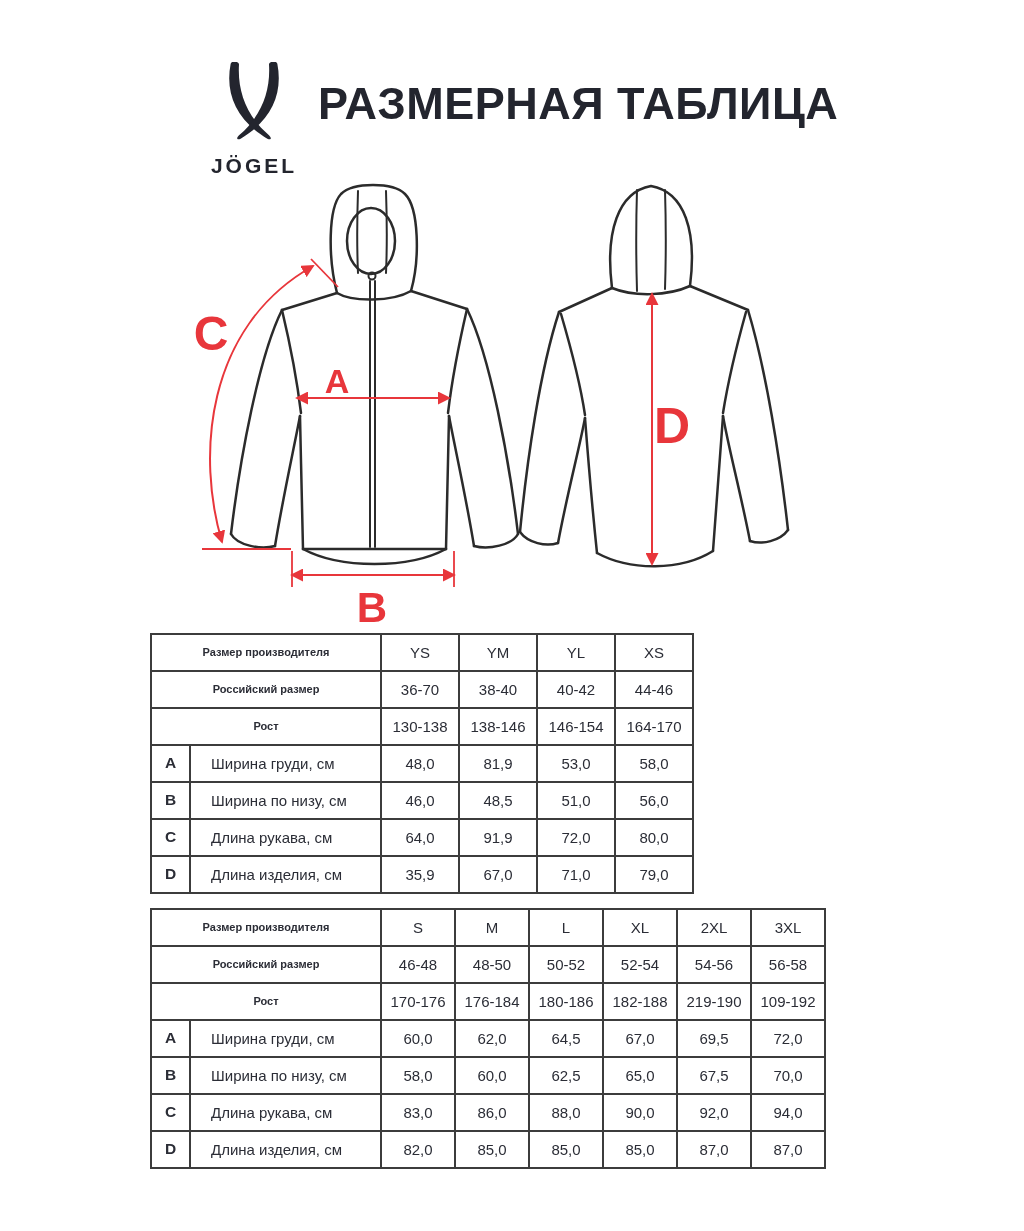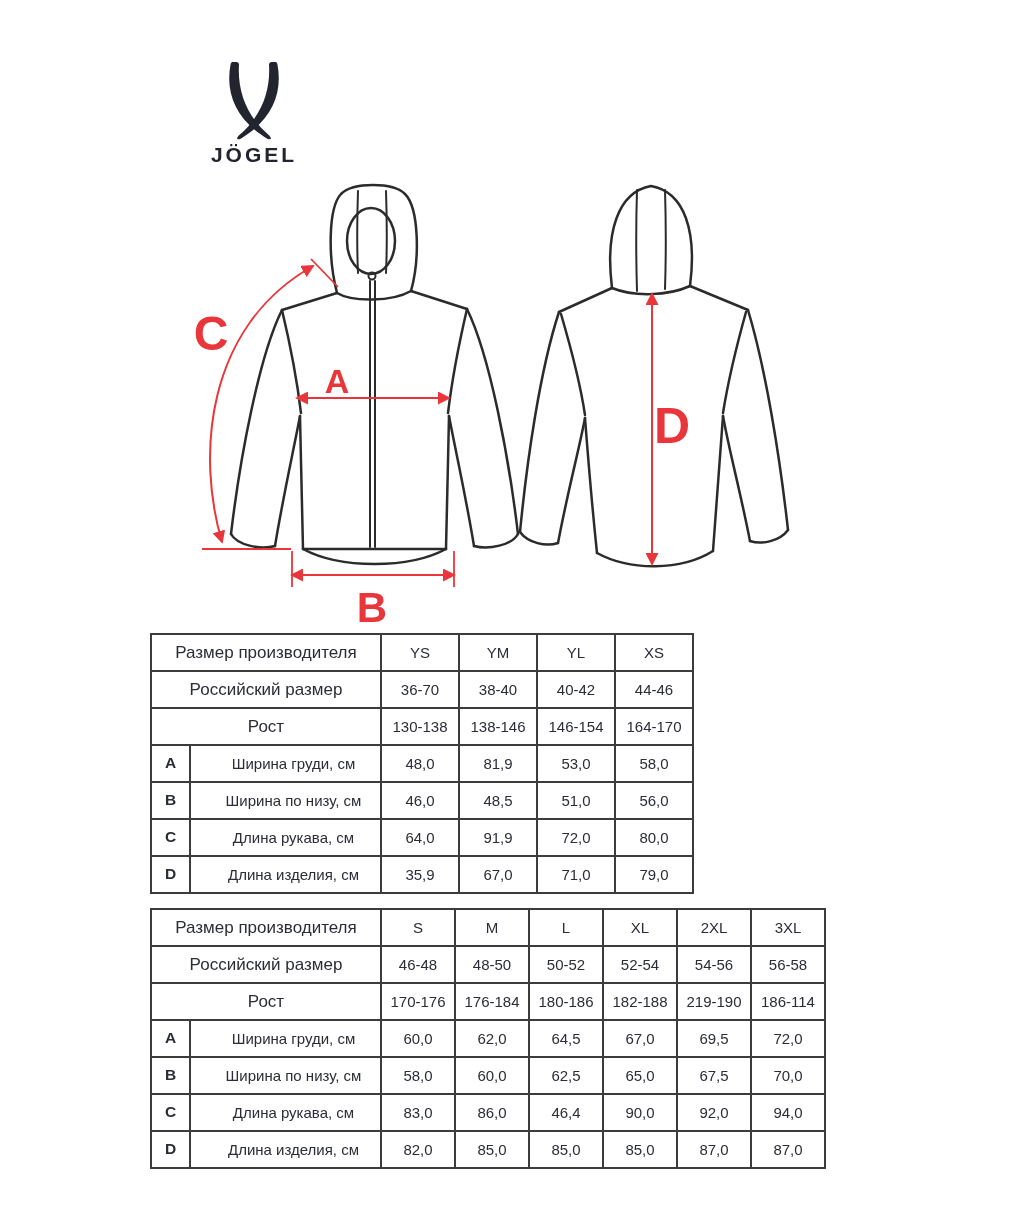--- a/index.html
+++ b/index.html
@@ -9,60 +9,61 @@
     --tborder:#3c3c3c;
   }
   html,body{margin:0;padding:0;background:#fff;}
   .page{
     position:relative;width:1024px;height:1231px;background:#ffffff;
     font-family:"Liberation Sans",sans-serif;color:var(--ink);overflow:hidden;
   }
   
   .logo{position:absolute;left:196px;top:62px;width:116px;text-align:center;}
   .logo-mark{display:block;margin:0 auto;}
-  .logo-text{font-weight:800;font-size:21px;letter-spacing:3px;color:var(--ink);margin-top:1px;}
+  .logo-text{font-weight:800;font-size:21px;letter-spacing:3px;color:var(--ink);margin-top:12px;}
   .title{
     position:absolute;left:318px;top:78px;font-size:45px;font-weight:700;
     color:var(--ink);letter-spacing:0.5px;white-space:nowrap;
   }
   
   .diagram{position:absolute;left:0;top:160px;}
   .ink-line{stroke:var(--line);stroke-width:2.5;fill:none;stroke-linecap:round;stroke-linejoin:round;}
   .ink-thin{stroke:var(--line);stroke-width:2;fill:none;stroke-linecap:round;}
   .red-line{stroke:var(--accent);stroke-width:2;fill:none;}
   .red-tick{stroke:var(--accent);stroke-width:1.8;fill:none;}
   .red-text{fill:var(--accent);font-family:"Liberation Sans",sans-serif;font-weight:700;}
   #arrowhead path{fill:var(--accent);}
   
   table.sizes{border-collapse:collapse;position:absolute;left:150px;color:#2b2d36;}
   .t1{top:633px;}
   .t2{top:908px;}
   table.sizes td{
     border:2px solid var(--tborder);height:35px;padding:0 4px;text-align:center;
     font-size:15px;vertical-align:middle;line-height:1.05;
   }
-  table.sizes td.lbl{font-weight:400;font-size:17px;}
+  table.sizes td.lbl{font-weight:700;font-size:11px;}
   table.sizes td.letter{width:29px;font-weight:700;font-size:15.5px;}
-  table.sizes td.mlabel{width:165px;text-align:center;padding-left:20px;font-size:15px;}
+  table.sizes td.mlabel{width:165px;text-align:left;padding-left:20px;font-size:15px;}
   .t1 td.val{width:68px;}
   .t2 td.val{width:64px;}
 </style>
 </head>
 <body>
 
 <div class="page">
 
   <div class="logo">
     <svg class="logo-mark" width="84" height="80" viewBox="0 0 100 96">
       <path d="M22,2 C15,38 29,70 66,92 C70,94 72,92 68,88 C41,65 30,35 32,3 C32,-1 23,-2 22,2 Z" fill="#23252e"></path>
       <path d="M78,2 C85,38 71,70 34,92 C30,94 28,92 32,88 C59,65 70,35 68,3 C68,-1 77,-2 78,2 Z" fill="#23252e"></path>
     </svg>
     <div class="logo-text">JÖGEL</div>
   </div>
 
+  <div class="title">РАЗМЕРНАЯ ТАБЛИЦА</div>
 
   <svg class="diagram" width="1024" height="470" viewBox="0 0 1024 470">
     <defs>
       <marker id="arrowhead" viewBox="0 0 10 10" refX="8.5" refY="5" markerWidth="6.5" markerHeight="6.5" orient="auto-start-reverse">
         <path d="M0,0 L10,5 L0,10 z"></path>
       </marker>
     </defs>
 
     <g>
 
@@ -221,21 +222,21 @@
           <td class="val">54-56</td>
           <td class="val">56-58</td>
         </tr>
         <tr>
           <td class="lbl" colspan="2">Рост</td>
           <td class="val">170-176</td>
           <td class="val">176-184</td>
           <td class="val">180-186</td>
           <td class="val">182-188</td>
           <td class="val">219-190</td>
-          <td class="val">186-114</td>
+          <td class="val">109-192</td>
         </tr>
         <tr>
           <td class="letter">A</td>
           <td class="mlabel">Ширина груди, см</td>
           <td class="val">60,0</td>
           <td class="val">62,0</td>
           <td class="val">64,5</td>
           <td class="val">67,0</td>
           <td class="val">69,5</td>
           <td class="val">72,0</td>
@@ -248,21 +249,21 @@
           <td class="val">62,5</td>
           <td class="val">65,0</td>
           <td class="val">67,5</td>
           <td class="val">70,0</td>
         </tr>
         <tr>
           <td class="letter">C</td>
           <td class="mlabel">Длина рукава, см</td>
           <td class="val">83,0</td>
           <td class="val">86,0</td>
-          <td class="val">46,4</td>
+          <td class="val">88,0</td>
           <td class="val">90,0</td>
           <td class="val">92,0</td>
           <td class="val">94,0</td>
         </tr>
         <tr>
           <td class="letter">D</td>
           <td class="mlabel">Длина изделия, см</td>
           <td class="val">82,0</td>
           <td class="val">85,0</td>
           <td class="val">85,0</td>

